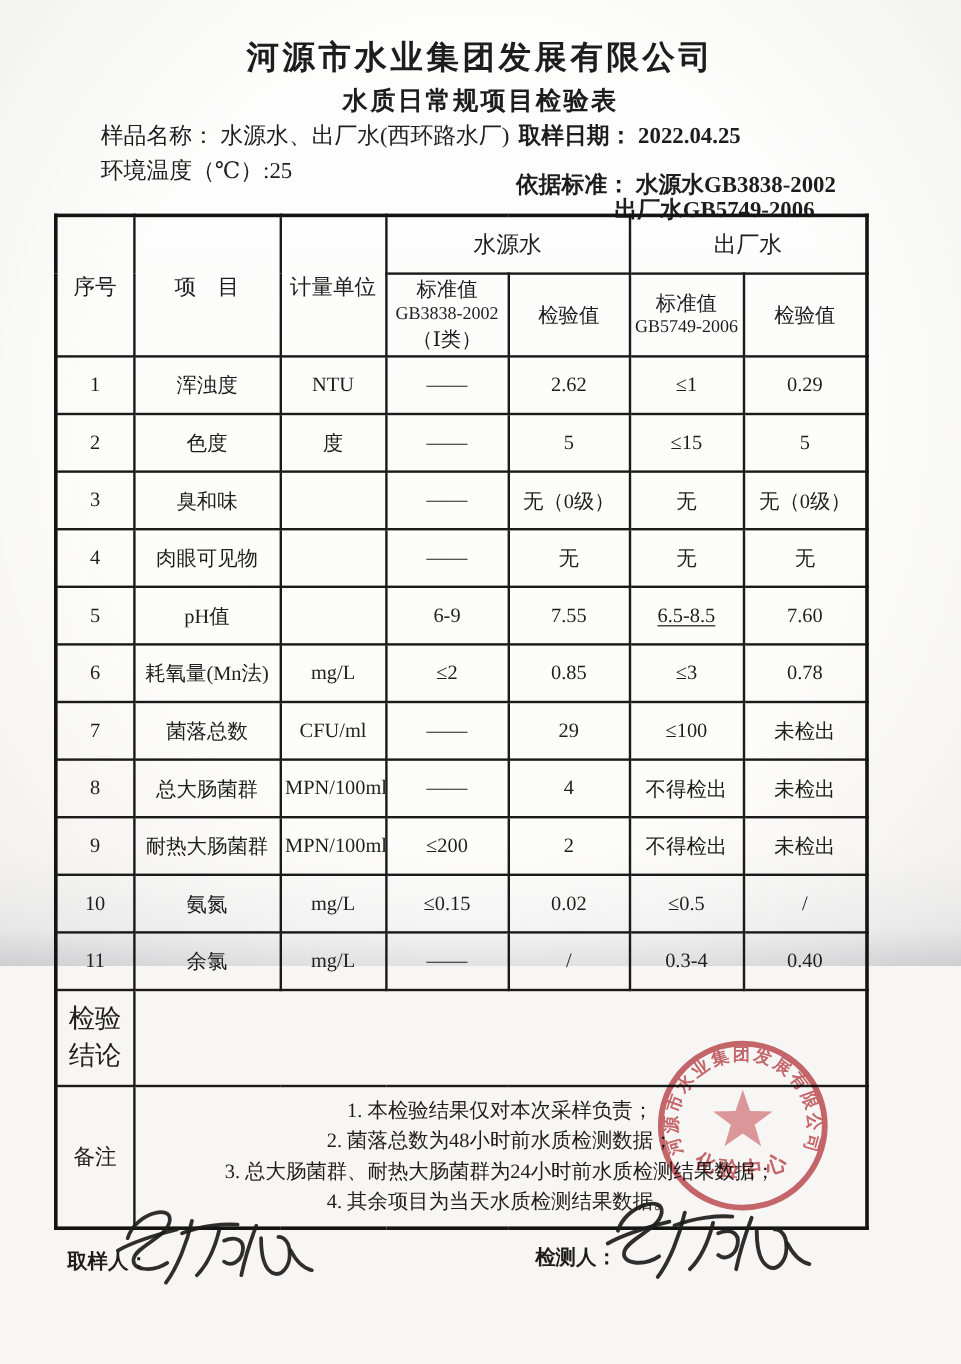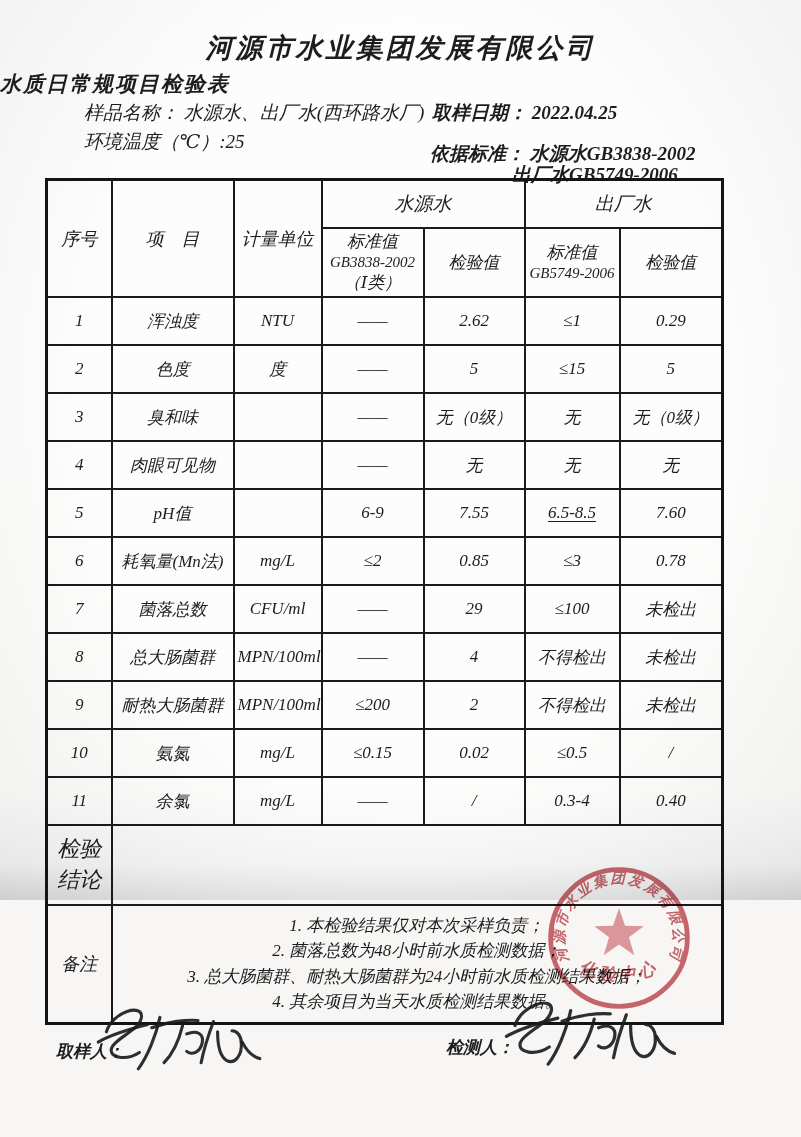--- a/index.html
+++ b/index.html
@@ -4,38 +4,37 @@
 <style>
   html,body{margin:0;padding:0;}
   body{
     width:801px;height:1137px;
     background:#f7f6f4;
     font-family:"Liberation Serif","DejaVu Serif",serif;
     color:#1d1d1d;
     overflow:hidden;
   }
   .page{
-    position:relative;width:801px;height:900px;
+    position:relative;width:801px;height:805px;
     background:
       linear-gradient(180deg,#fbfaf9 0%,#faf9f7 88%,#efeeee 96%,#d2d1d3 100%),
       #faf9f8;
-    font-style: italic;
   }
   .page::before{
     content:"";position:absolute;inset:0;pointer-events:none;
     background:radial-gradient(ellipse at 50% 45%,rgba(255,255,255,.6) 55%,rgba(180,180,182,.14) 100%);
   }
   
   .company-title{
     position:absolute;top:30px;left:0;width:100%;
     text-align:center;font-size:27px;font-weight:bold;letter-spacing:3px;margin:0;
   }
   .doc-title{
     position:absolute;top:70px;left:0;width:100%;
-    text-align:left;font-size:21px;font-weight:600;letter-spacing:2px;margin:0;
+    text-align:center;font-size:21px;font-weight:600;letter-spacing:2px;margin:0;
   }
   .info-line{position:absolute;font-size:19px;white-space:nowrap;}
   .il-1l{top:100px;left:84px;}
   .il-1r{top:100px;left:432px;font-weight:600;}
   .il-2l{top:129px;left:84px;}
   .il-2r{top:141px;left:430px;font-weight:600;}
   .il-3l{top:158px;left:84px;}
   .il-3r{top:162px;left:512px;font-weight:600;}
 
   

